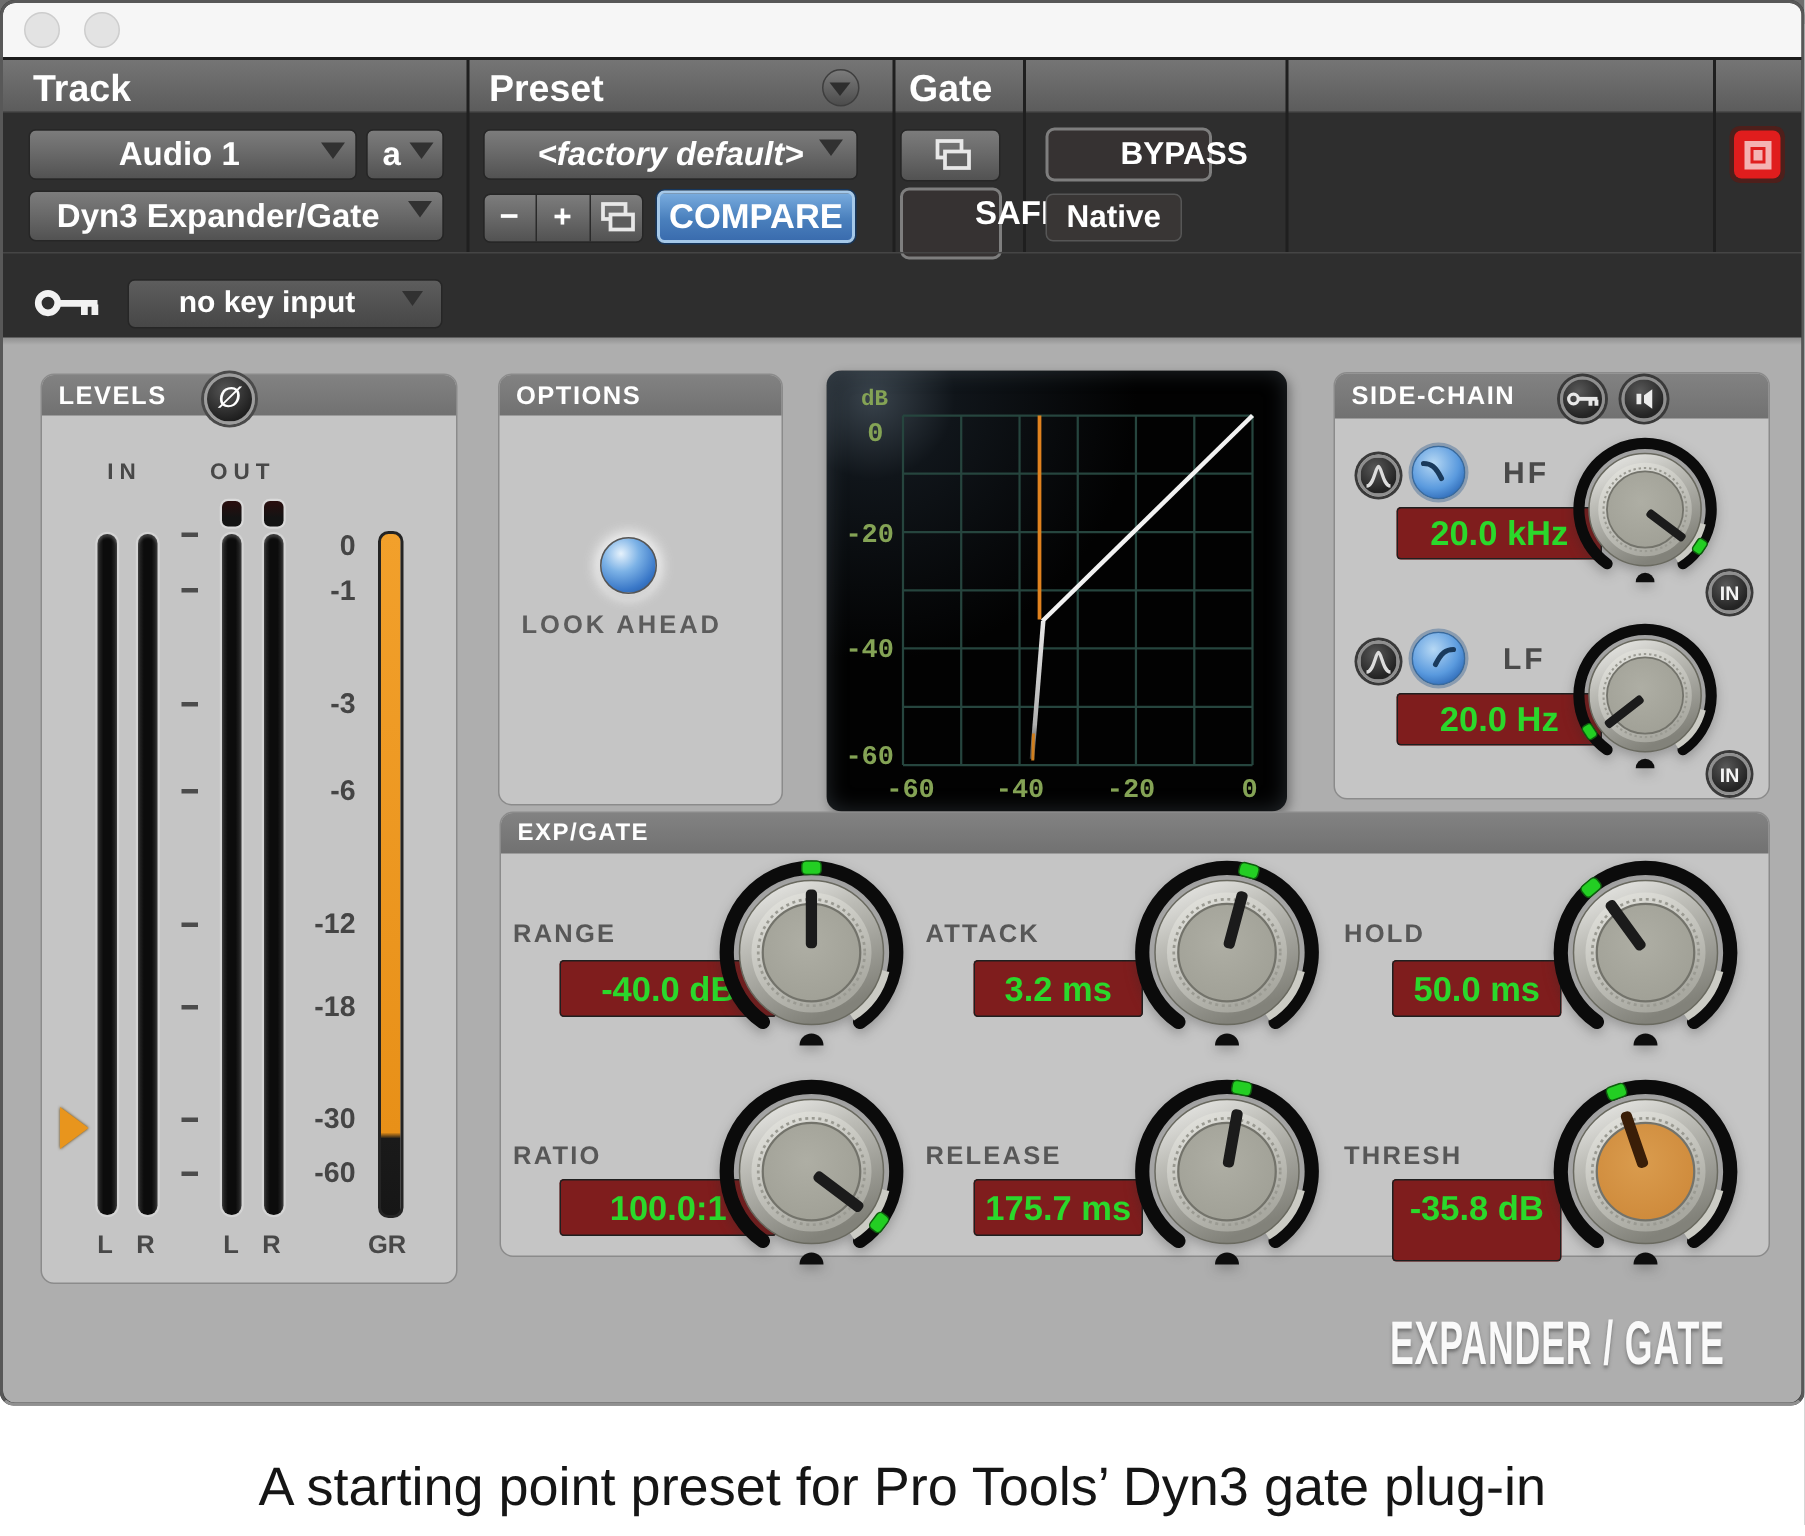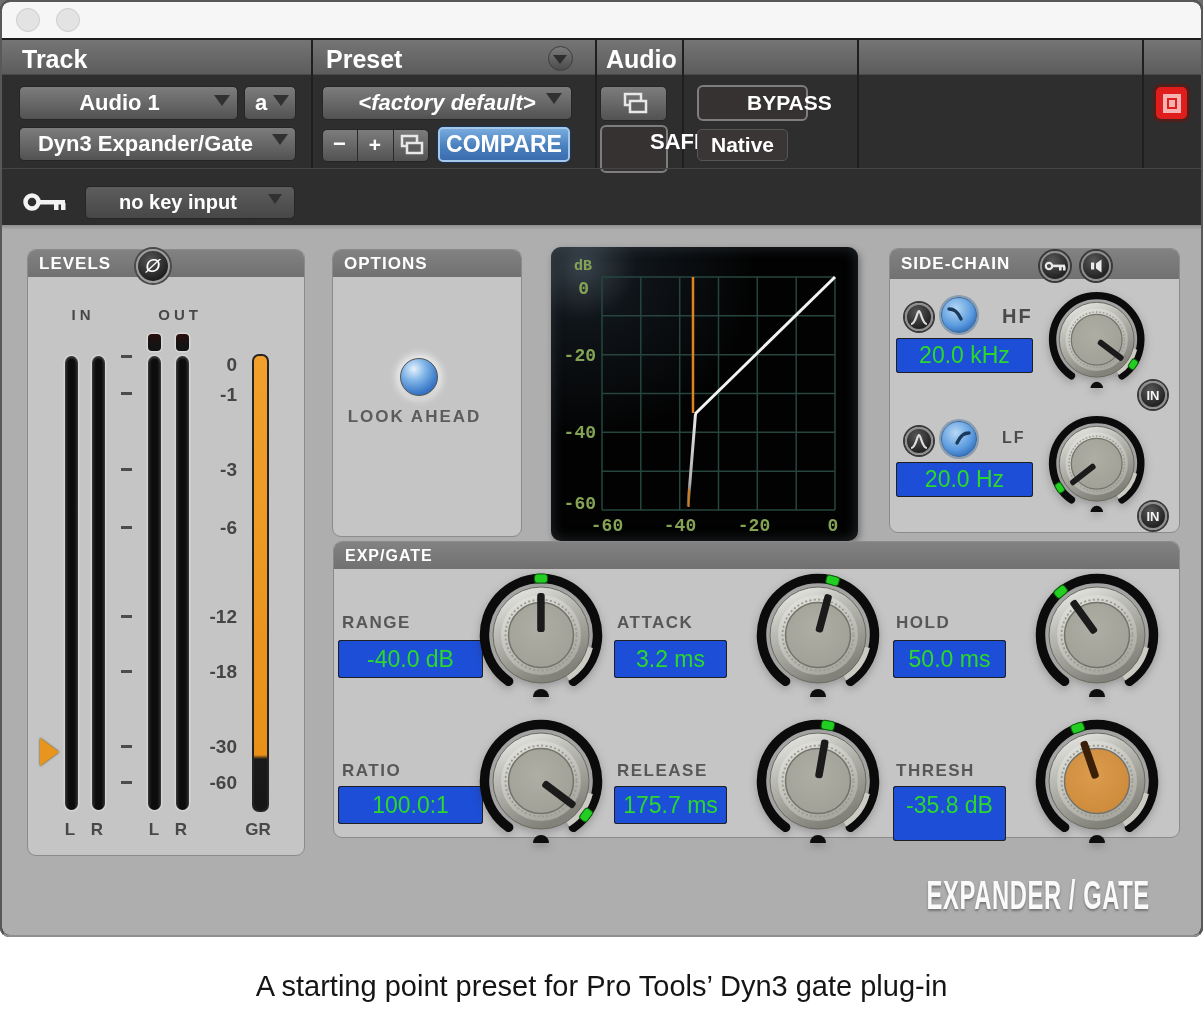--- a/index.html
+++ b/index.html
@@ -14,22 +14,22 @@
   text-align:center; }
 .tri { position:absolute; width:0; height:0; border-left:8px solid transparent;
   border-right:8px solid transparent; border-top:11px solid #313131; }
 .obtn { position:absolute; background:#363232; border:2px solid #7e7e7e;
   border-radius:6px; color:#fff; font-weight:bold; text-align:center;padding-left:48px; }
 .panel { position:absolute; background:#c5c5c5; border:1px solid #8b8b8b; border-radius:9px; }
 .phead { position:absolute; left:0; top:0; right:0; height:27px;
   background:linear-gradient(#828282,#717171); border-radius:8px 8px 0 0;
   color:#fff; font-weight:bold; font-size:17px; letter-spacing:1px; line-height:27px;
   padding-left:11px; }
-.lcd { position:absolute; background:#1d4ed8; border-radius:3px; color:#2bd82b;
-  font-weight:normal; text-align:center; box-shadow:inset 0 0 0 1px #1f1f1f; }
+.lcd { position:absolute; background:#7f1d1d; border-radius:3px; color:#2bd82b;
+  font-weight:bold; text-align:center; box-shadow:inset 0 0 0 1px #1f1f1f;margin-left:35px; }
 .lbl { position:absolute; color:#575757; font-weight:bold; font-size:17px; letter-spacing:1.5px; }
 .mbar { position:absolute; width:13px; background:linear-gradient(90deg,#2e2e2e,#0c0c0c 30%,#0c0c0c 70%,#2e2e2e);
   border-radius:7px; box-shadow:0 0 0 1.5px rgba(222,222,222,0.6), inset 0 2px 2px rgba(255,255,255,0.2); }
 .tick { position:absolute; width:11px; height:3px; background:#4c4c4c; }
 .mlab { position:absolute; color:#454545; font-weight:bold; font-size:19px;
   width:60px; text-align:right; }
 .blab { position:absolute; color:#484848; font-weight:bold; font-size:17px;
   width:40px; text-align:center; }
 .cir { position:absolute; border-radius:50%;
   background:radial-gradient(circle at 40% 30%, #585858, #242424 70%);
@@ -65,21 +65,21 @@
 <div class="abs" style="left:0;top:0;width:1203px;height:937px;background:#2e2e2e;border-radius:10px 10px 9px 9px"></div>
 
 <div class="abs" style="left:2px;top:2px;width:1199px;height:36px;background:#f6f6f6;border-radius:8px 8px 0 0"></div>
 <div class="abs" style="left:16px;top:8px;width:24px;height:24px;border-radius:50%;background:#e3e3e3;border:1px solid #cdcdcd"></div>
 <div class="abs" style="left:56px;top:8px;width:24px;height:24px;border-radius:50%;background:#e3e3e3;border:1px solid #cdcdcd"></div>
 
 <div class="abs" style="left:2px;top:38px;width:1199px;height:2px;background:#1c1c1c"></div>
 <div class="abs" style="left:2px;top:40px;width:1199px;height:35px;background:linear-gradient(#757575,#5c5c5c);border-bottom:1px solid #4a4a4a"></div>
 <div class="seplbl" style="left:22px;top:45px">Track</div>
 <div class="seplbl" style="left:326px;top:45px">Preset</div>
-<div class="seplbl" style="left:606px;top:45px">Audio</div>
+<div class="seplbl" style="left:606px;top:45px">Gate</div>
 
 <div class="abs" style="left:548px;top:46px;width:25px;height:25px;border-radius:50%;background:linear-gradient(#7b7b7b,#4c4c4c);border:1px solid #3e3e3e"></div>
 <div class="tri" style="left:553px;top:55px;border-left-width:7px;border-right-width:7px;border-top-width:9px;border-top-color:#2e2e2e"></div>
 
 <div class="hsep" style="left:311px"></div>
 <div class="hsep" style="left:595px"></div>
 <div class="hsep" style="left:682px"></div>
 <div class="hsep" style="left:857px"></div>
 <div class="hsep" style="left:1142px"></div>
 
@@ -128,21 +128,21 @@
 <div class="tri" style="left:268px;top:194px;border-left-width:7px;border-right-width:7px;border-top-width:10px"></div>
 
 <div class="abs" style="left:2px;top:225px;width:1199px;height:710px;background:linear-gradient(#8f8f8f,#aeaeae 5px,#aeaeae);border-radius:0 0 8px 8px"></div>
 
 <div class="panel" style="left:27px;top:249px;width:278px;height:607px">
  <div class="phead">LEVELS</div>
 </div>
 <div class="abs" style="left:136px;top:249px;width:34px;height:34px;border-radius:50%;background:radial-gradient(circle at 40% 30%,#555,#1e1e1e 75%);border:2px solid #9d9d9d;box-shadow:0 0 0 2px #4a4a4a;color:#fff;font-size:19px;line-height:30px;text-align:center;font-style:italic">Ø</div>
 
 <div class="abs" style="left:60px;top:306px;width:46px;text-align:center;color:#484848;font-weight:bold;font-size:15px;letter-spacing:4px">IN</div>
-<div class="abs" style="left:140px;top:306px;width:62px;text-align:right;color:#484848;font-weight:bold;font-size:15px;letter-spacing:4px">OUT</div>
+<div class="abs" style="left:140px;top:306px;width:62px;text-align:left;color:#484848;font-weight:bold;font-size:15px;letter-spacing:4px">OUT</div>
 
 <div class="mbar" style="left:65px;top:356px;height:454px"></div>
 <div class="mbar" style="left:92px;top:356px;height:454px"></div>
 <div class="mbar" style="left:148px;top:356px;height:454px"></div>
 <div class="mbar" style="left:176px;top:356px;height:454px"></div>
 
 <div class="abs" style="left:148px;top:334px;width:13px;height:17px;border-radius:4px;background:linear-gradient(#2a0e0e,#131313 65%);box-shadow:0 0 0 1.5px rgba(225,225,225,0.7)"></div>
 <div class="abs" style="left:176px;top:334px;width:13px;height:17px;border-radius:4px;background:linear-gradient(#2a0e0e,#131313 65%);box-shadow:0 0 0 1.5px rgba(225,225,225,0.7)"></div>
 
 <div class="abs" style="left:252px;top:354px;width:17px;height:458px;border:2px solid #242424;border-radius:7px;background:linear-gradient(180deg,#f2a02b 0,#e89018 399px,#1a1a1a 403px,#161616 100%)"></div>
@@ -239,21 +239,21 @@
 <div class="cir" style="left:1139px;top:381px;width:28px;height:28px;color:#f4f4f4;font-weight:bold;font-size:13px;line-height:25px;text-align:center">IN</div>
 
 <div class="cir" style="left:905px;top:427px;width:28px;height:28px"></div>
 <svg class="abs" style="left:909px;top:433px" width="20" height="17" viewBox="0 0 20 17">
  <path d="M2 15 C 7 15 8 2 10 2 C 12 2 13 15 18 15" fill="none" stroke="#dcdcdc" stroke-width="2.2"></path>
 </svg>
 <div class="abs" style="left:941px;top:421px;width:36px;height:36px;border-radius:50%;background:radial-gradient(circle at 40% 32%,#b6d8f4,#5a9ade 55%,#2a66b4 85%);border:1px solid #3a6a9c;box-shadow:0 0 0 2px #8a9cb0"></div>
 <svg class="abs" style="left:946px;top:427px" width="26" height="24" viewBox="0 0 26 24">
  <path d="M11 16 C 15 8 18 6 23 6" fill="none" stroke="#1a3a5c" stroke-width="3.4" stroke-linecap="round"></path>
 </svg>
-<div class="abs" style="left:1002px;top:429px;width:40px;color:#4a4a4a;font-weight:bold;font-size:16px;letter-spacing:2px">LF</div>
+<div class="abs" style="left:1002px;top:429px;width:40px;color:#4a4a4a;font-weight:bold;font-size:20px;letter-spacing:2px">LF</div>
 <div class="lcd" style="left:896px;top:462px;width:137px;height:35px;font-size:23px;line-height:35px">20.0 Hz</div>
 <div class="cir" style="left:1139px;top:502px;width:28px;height:28px;color:#f4f4f4;font-weight:bold;font-size:13px;line-height:25px;text-align:center">IN</div>
 
 <div class="panel" style="left:333px;top:541px;width:847px;height:297px">
  <div class="phead" style="font-size:16px">EXP/GATE</div>
 </div>
 <div class="lbl" style="left:342px;top:613px">RANGE</div>
 <div class="lbl" style="left:617px;top:613px">ATTACK</div>
 <div class="lbl" style="left:896px;top:613px">HOLD</div>
 <div class="lbl" style="left:342px;top:761px">RATIO</div>
@@ -384,13 +384,13 @@
 <g transform="translate(-37.0,24.0) rotate(-123)">
       <rect x="-5.1" y="-3.5" width="10.1" height="7.0" rx="2.3" fill="#23ce23" stroke="#0e5e0e" stroke-width="1"></rect>
     </g>
 <path d="M -6.2 48.4 a 6.2 6.2 0 0 1 12.5 0 z" fill="#0e0e0e"></path>
 </svg>
 
 <div class="abs" style="right:53px;top:872px;font-size:41px;font-weight:bold;color:#fafafa;letter-spacing:1px;transform:scaleX(0.58);transform-origin:right center;white-space:nowrap;text-shadow:0 2px 3px rgba(70,70,70,0.55)">EXPANDER / GATE</div>
 
 <div class="abs" style="left:0;top:0;width:1203px;height:937px;border:2px solid #585858;border-bottom-color:#909090;border-radius:10px 10px 9px 9px;pointer-events:none"></div>
 
-<div class="abs" style="left:0;top:970px;width:1203px;text-align:center;color:#151515;font-size:29px">A starting point preset for Pro Tools’ Dyn3 gate plug-in</div>
+<div class="abs" style="left:0;top:970px;width:1203px;text-align:center;color:#151515;font-size:36px">A starting point preset for Pro Tools’ Dyn3 gate plug-in</div>
 
 </body></html>

